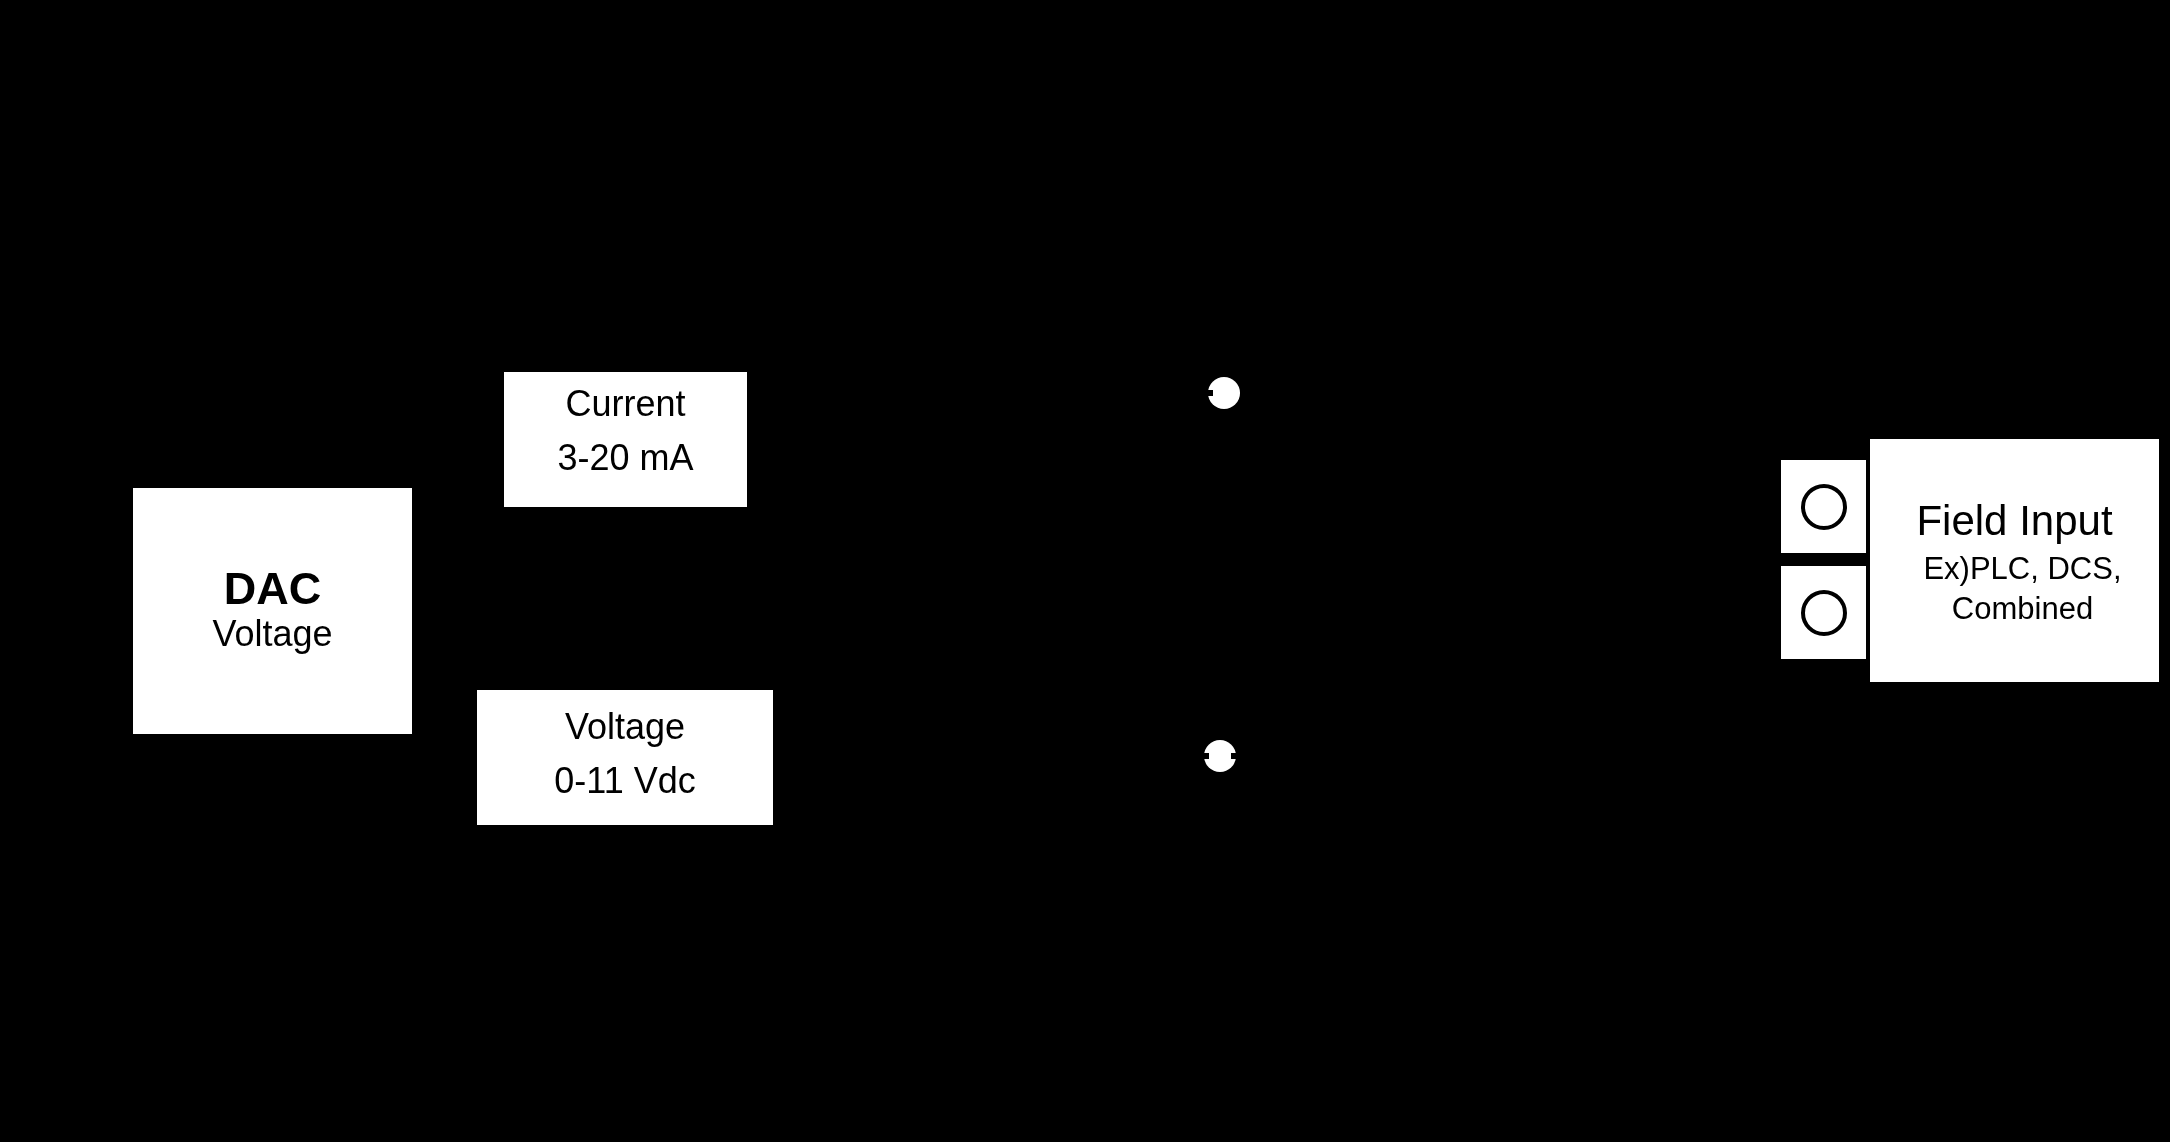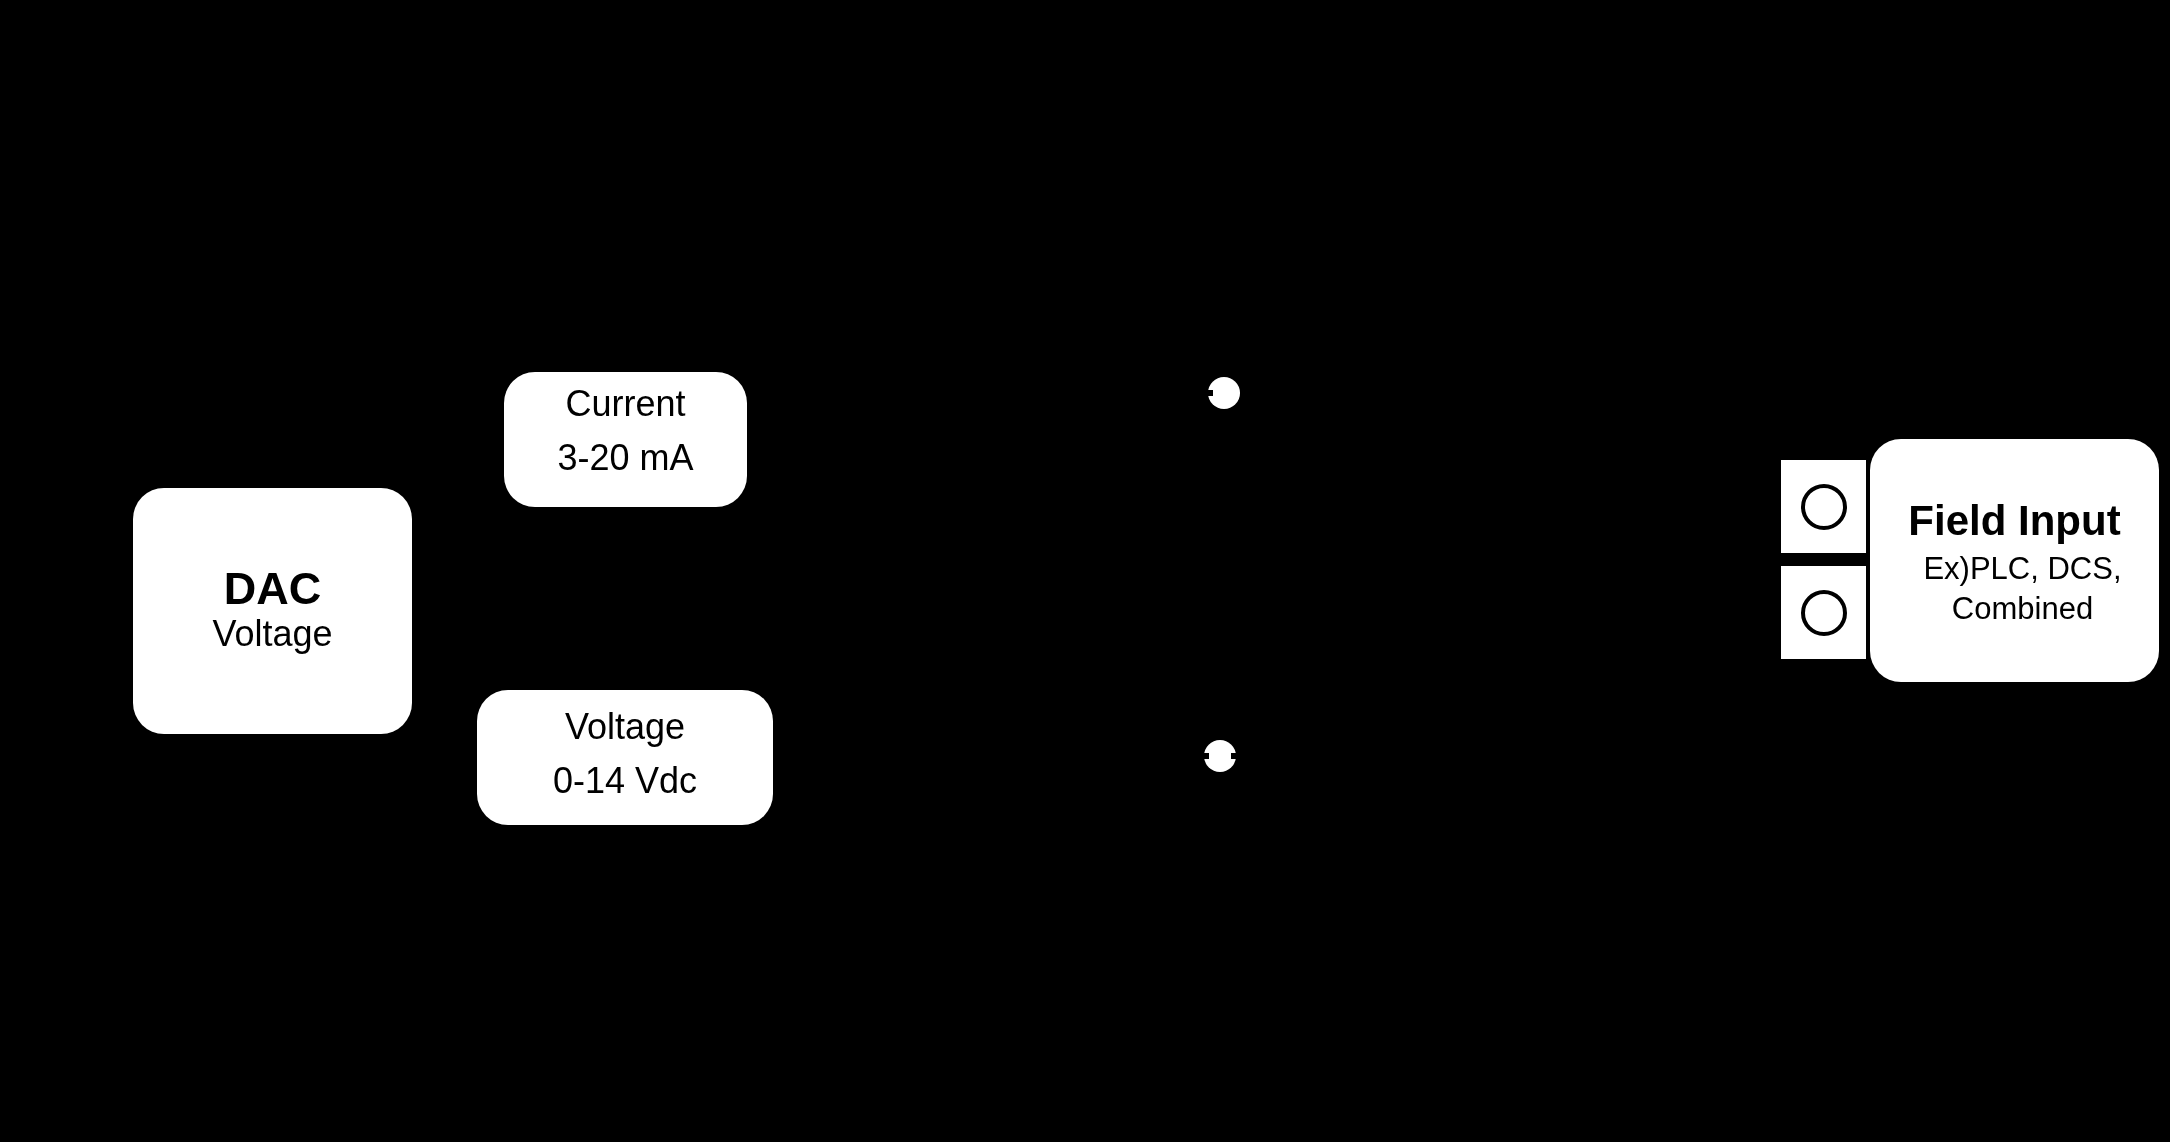--- a/index.html
+++ b/index.html
@@ -21,36 +21,35 @@
 
   .box {
     position: absolute;
     background: var(--box-fill);
     color: var(--text);
     display: flex;
     flex-direction: column;
     align-items: center;
     justify-content: center;
     text-align: center;
-    border-radius: 31px;
   }
 
   
   .dac-box { left: 133px; top: 488px; width: 279px; height: 246px; }
   .dac-box .title { font-size: 45px; font-weight: bold; line-height: 45px; }
   .dac-box .line  { font-size: 36px; line-height: 45px; }
 
   
   .current-box { left: 504px; top: 372px; width: 243px; height: 135px; padding-bottom: 18px; }
   .voltage-box { left: 477px; top: 690px; width: 296px; height: 135px; padding-bottom: 7px; }
   .signal-line { font-size: 36px; line-height: 54px; }
 
   
   .field-box { left: 1870px; top: 439px; width: 289px; height: 243px; }
-  .field-box .title { font-size: 42px; font-weight: bold; line-height: 56px; }
+  .field-box .title { font-size: 42px; font-weight: normal; line-height: 56px; }
   .field-box .line  { font-size: 31px; line-height: 40px; margin-left: 16px; }
 
   
   .junction-dot {
     position: absolute;
     width: 32px; height: 32px;
     border-radius: 50%;
     background: var(--box-fill);
   }
   .junction-dot.dot-current { left: 1208px; top: 377px; }
@@ -94,21 +93,21 @@
     <div class="line">Voltage</div>
   </div>
 
   <div class="box current-box">
     <div class="signal-line">Current</div>
     <div class="signal-line">3-20 mA</div>
   </div>
 
   <div class="box voltage-box">
     <div class="signal-line">Voltage</div>
-    <div class="signal-line">0-14 Vdc</div>
+    <div class="signal-line">0-11 Vdc</div>
   </div>
 
   <div class="junction-dot dot-current"></div>
   <div class="junction-dot dot-voltage"></div>
 
   <div class="terminal terminal-1">
     <div class="terminal-circle"></div>
   </div>
   <div class="terminal terminal-2">
     <div class="terminal-circle"></div>

